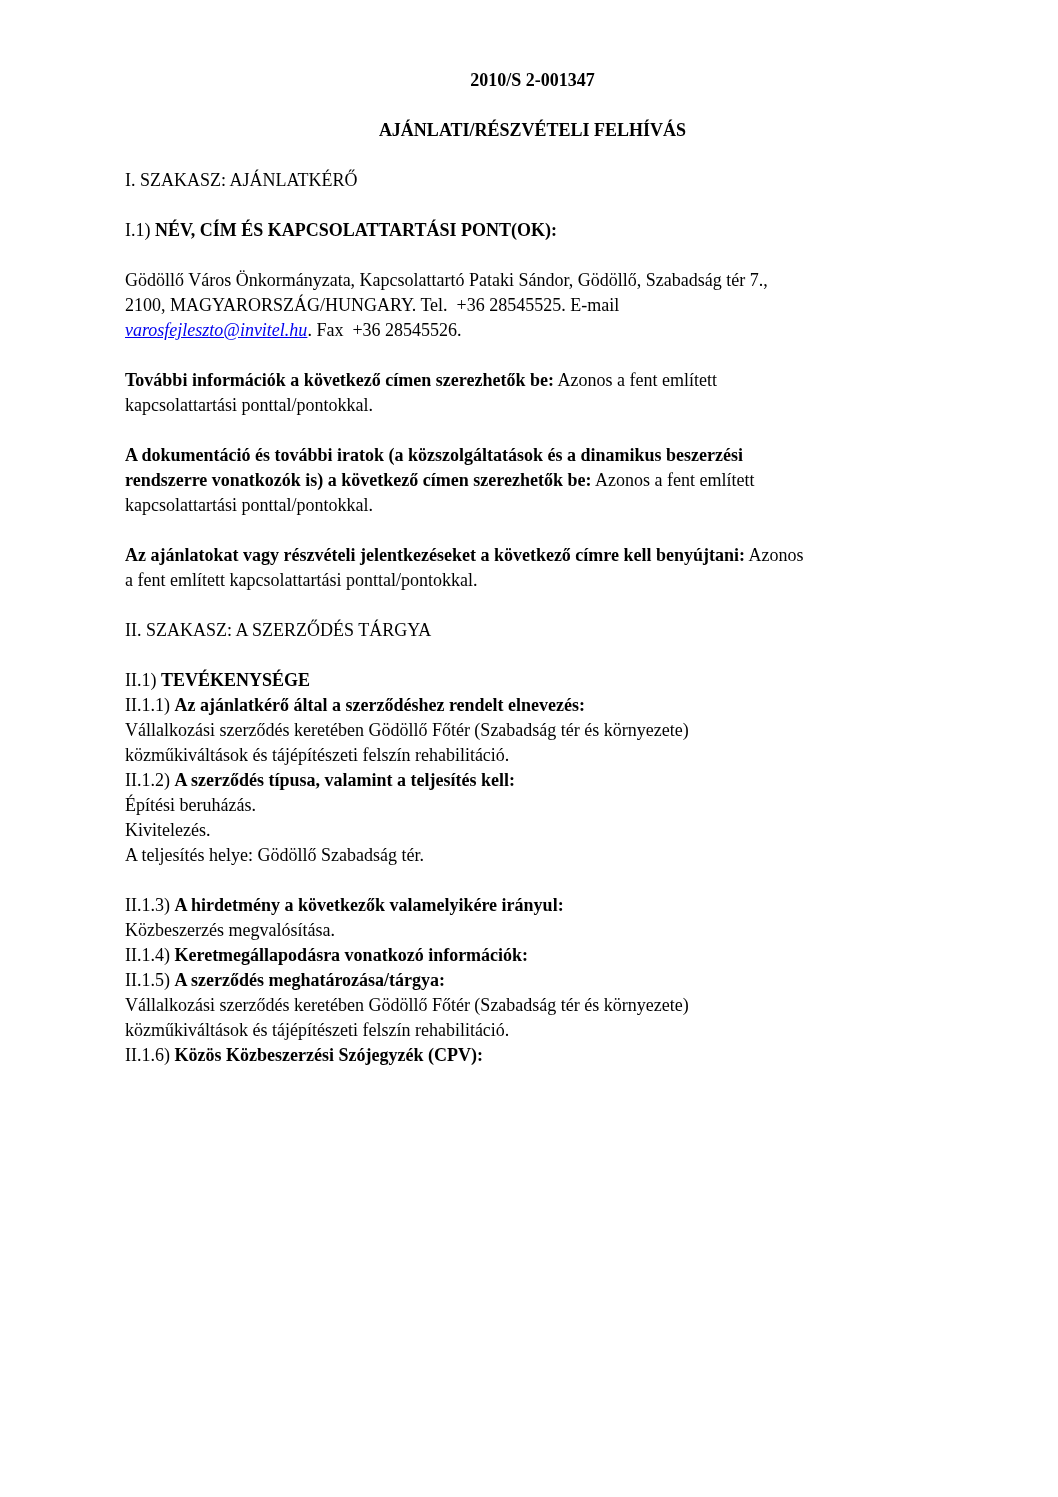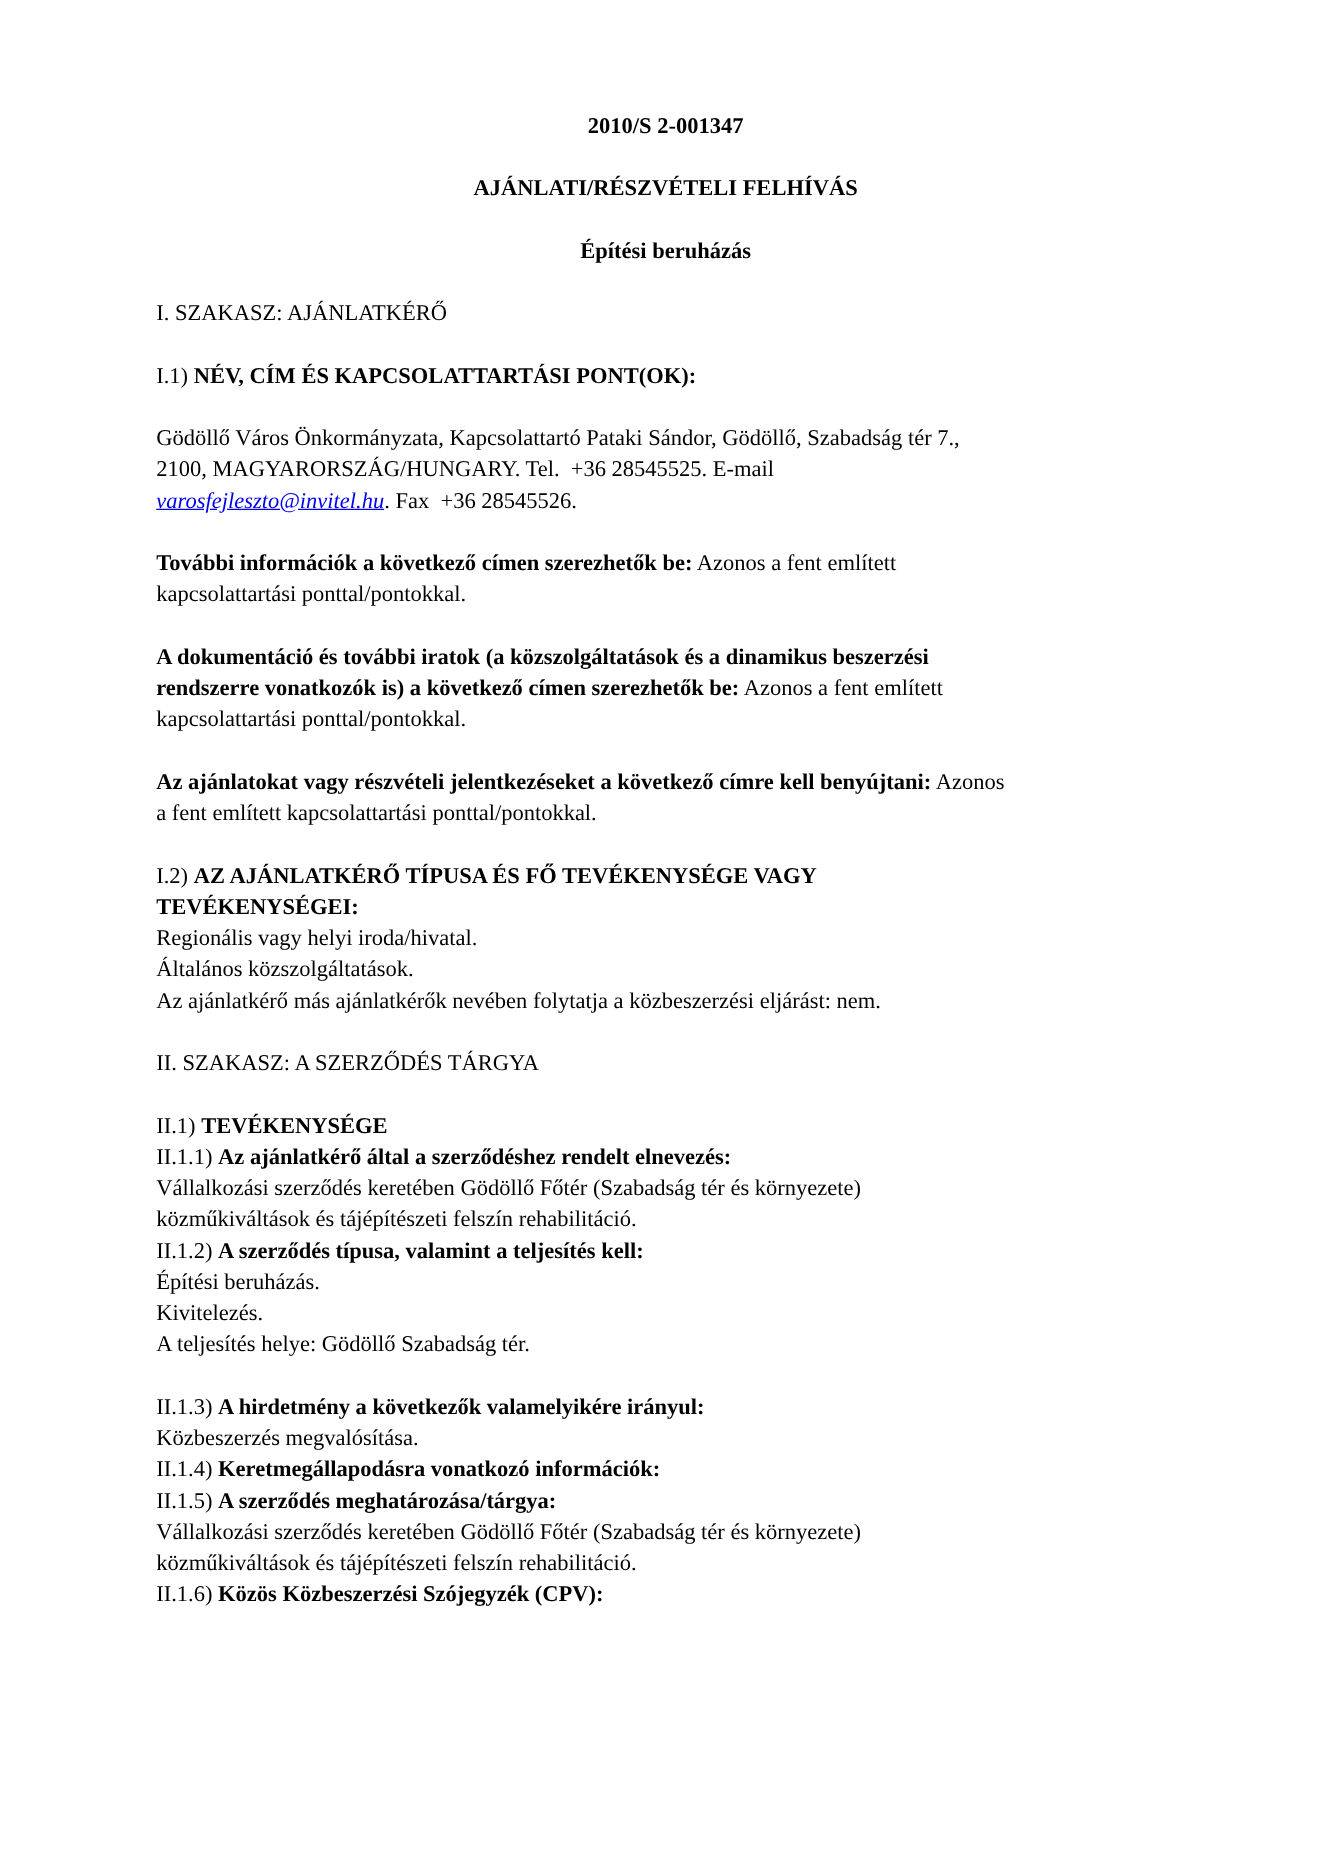--- a/index.html
+++ b/index.html
@@ -7,21 +7,21 @@
     padding: 0;
     background: #ffffff;
   }
   .page {
     position: relative;
     width: 1058px;
     height: 1497px;
     margin: 0 auto;
     background: #ffffff;
     box-sizing: border-box;
-    padding: 88px 118px 0 125px;
+    padding: 68px 118px 0 125px;
     overflow: hidden;
     font-family: "Liberation Serif", "DejaVu Serif", serif;
     font-size: 18px;
     color: #000000;
   }
   .para {
     margin: 0 0 25px 0;
     line-height: 25px;
     white-space: pre-wrap;
   }
@@ -41,38 +41,32 @@
     font-style: italic;
   }
 </style>
 </head>
 <body>
 
 <div class="page">
   <div id="doc">
       <p class="para center"><span class="seg bold">2010/S 2-001347</span></p>
       <p class="para center"><span class="seg bold">AJÁNLATI/RÉSZVÉTELI FELHÍVÁS</span></p>
-      <p class="para center"><span class="seg bold">Építési beruházás</span></p>
       <p class="para"><span class="seg">I. SZAKASZ: AJÁNLATKÉRŐ</span></p>
       <p class="para"><span class="seg">I.1) </span><span class="seg bold">NÉV, CÍM ÉS KAPCSOLATTARTÁSI PONT(OK):</span></p>
       <p class="para"><span class="seg">Gödöllő Város Önkormányzata, Kapcsolattartó Pataki Sándor, Gödöllő, Szabadság tér 7.,
 2100, MAGYARORSZÁG/HUNGARY. Tel.  +36 28545525. E-mail
 </span><a href="#" class="email-link">varosfejleszto@invitel.hu</a><span class="seg">. Fax  +36 28545526.</span></p>
       <p class="para"><span class="seg bold">További információk a következő címen szerezhetők be:</span><span class="seg"> Azonos a fent említett
 kapcsolattartási ponttal/pontokkal.</span></p>
       <p class="para"><span class="seg bold">A dokumentáció és további iratok (a közszolgáltatások és a dinamikus beszerzési
 rendszerre vonatkozók is) a következő címen szerezhetők be:</span><span class="seg"> Azonos a fent említett
 kapcsolattartási ponttal/pontokkal.</span></p>
       <p class="para"><span class="seg bold">Az ajánlatokat vagy részvételi jelentkezéseket a következő címre kell benyújtani:</span><span class="seg"> Azonos
 a fent említett kapcsolattartási ponttal/pontokkal.</span></p>
-      <p class="para"><span class="seg">I.2) </span><span class="seg bold">AZ AJÁNLATKÉRŐ TÍPUSA ÉS FŐ TEVÉKENYSÉGE VAGY
-TEVÉKENYSÉGEI:</span><span class="seg">
-Regionális vagy helyi iroda/hivatal.
-Általános közszolgáltatások.
-Az ajánlatkérő más ajánlatkérők nevében folytatja a közbeszerzési eljárást: nem.</span></p>
       <p class="para"><span class="seg">II. SZAKASZ: A SZERZŐDÉS TÁRGYA</span></p>
       <p class="para"><span class="seg">II.1) </span><span class="seg bold">TEVÉKENYSÉGE</span><span class="seg">
 II.1.1) </span><span class="seg bold">Az ajánlatkérő által a szerződéshez rendelt elnevezés:</span><span class="seg">
 Vállalkozási szerződés keretében Gödöllő Főtér (Szabadság tér és környezete)
 közműkiváltások és tájépítészeti felszín rehabilitáció.
 II.1.2) </span><span class="seg bold">A szerződés típusa, valamint a teljesítés kell:</span><span class="seg">
 Építési beruházás.
 Kivitelezés.
 A teljesítés helye: Gödöllő Szabadság tér.</span></p>
       <p class="para"><span class="seg">II.1.3) </span><span class="seg bold">A hirdetmény a következők valamelyikére irányul:</span><span class="seg">

